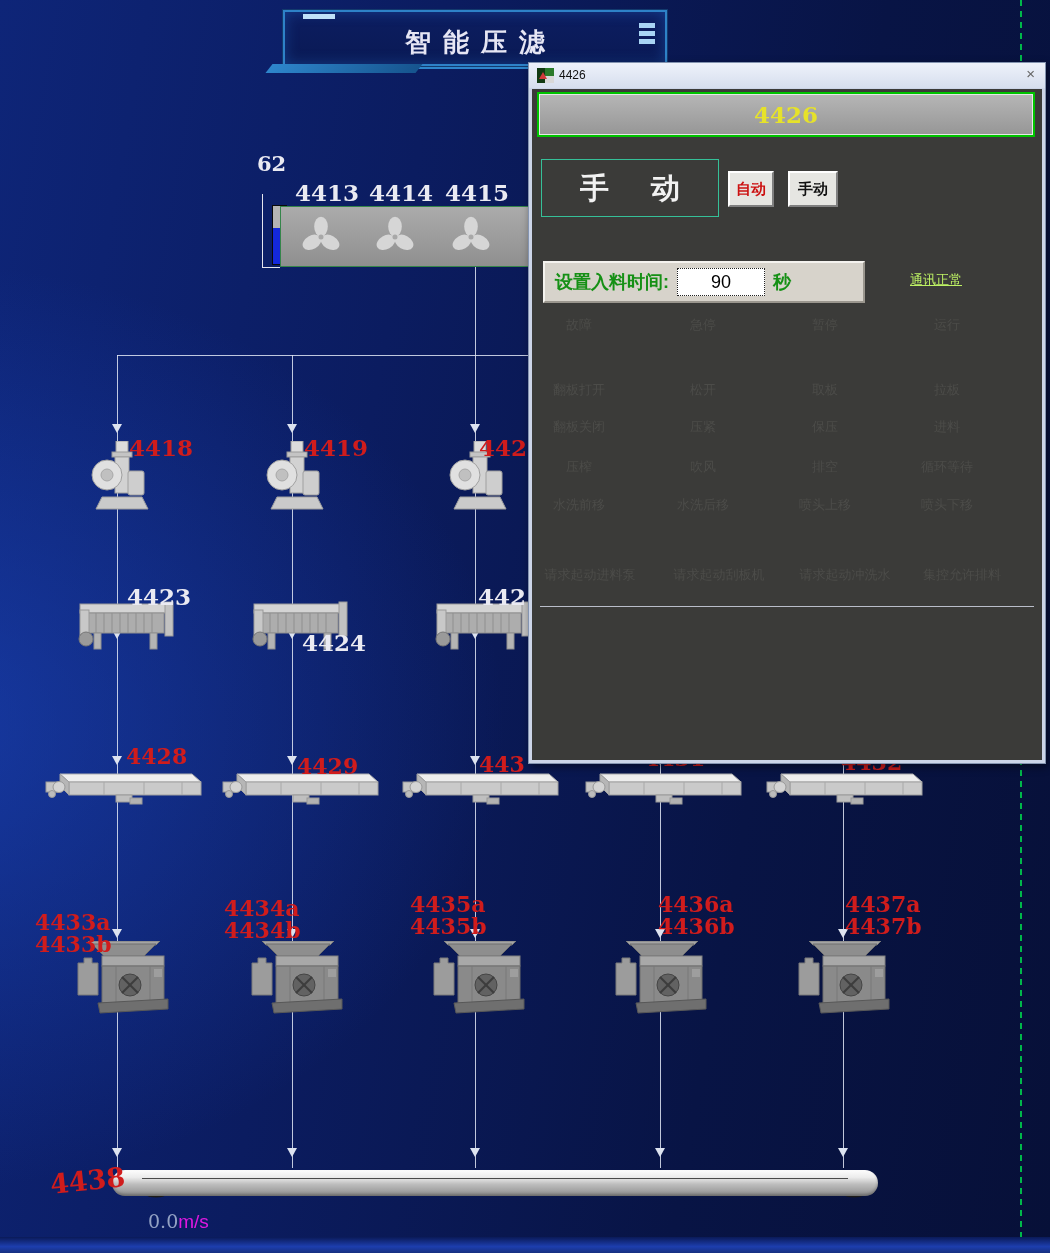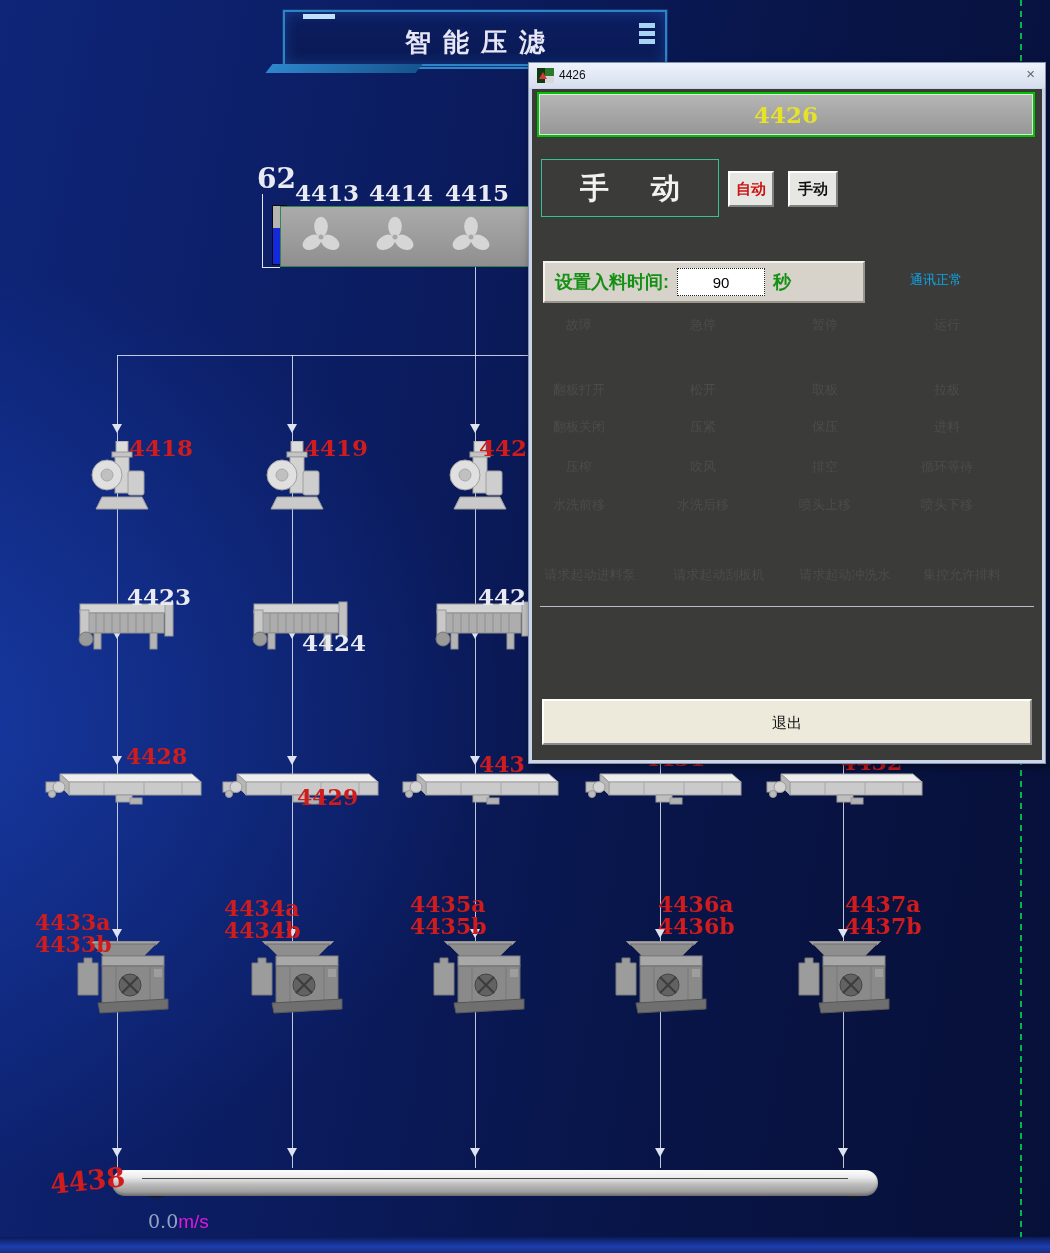--- a/index.html
+++ b/index.html
@@ -57,22 +57,22 @@
   .modebox{position:absolute;top:70px;height:56px;border:1px solid #35c098;
      color:#f2f2f2;font-size:29px;font-weight:bold;text-align:center;line-height:56px;word-spacing:34px;}
   .bevel{background:#e6e6e2;border:2px solid;border-color:#ffffff #808080 #808080 #ffffff;
      text-align:center;font-weight:bold;}
   .panel{background:#d7d3cb;border:2px solid;border-color:#f4f2ee #9a968e #9a968e #f4f2ee;}
   .green{color:#159015;}
   .feedrow{position:absolute;left:11px;top:172px;width:322px;height:42px;display:flex;
      align-items:center;padding-left:10px;box-sizing:border-box;}
   .feedlabel{font-size:18px;font-weight:bold;}
   .feedinput{width:82px;height:24px;margin:0 8px;border:1px dotted #222;background:#fff;
-     text-align:center;font-size:15px;font-family:"Liberation Sans",sans-serif;}
-  .commok{position:absolute;left:378px;top:182px;font-size:13px;color:#0ea5e9;}
+     text-align:center;font-size:18px;font-family:"Liberation Sans",sans-serif;}
+  .commok{position:absolute;left:378px;top:182px;font-size:13px;color:#bef264;text-decoration:underline;}
   .srow{position:absolute;left:0;width:492px;display:flex;color:#4c4c49;font-size:13px;}
   .srow .c1{width:94px;text-align:center;}
   .srow .c2{width:154px;text-align:center;}
   .srow .c3{width:90px;text-align:center;}
   .srow .c4{width:154px;text-align:center;}
   .rrow{position:absolute;left:0;top:477px;width:492px;display:flex;color:#4c4c49;font-size:13px;}
   .rrow .c1{width:116px;text-align:center;}
   .rrow .c2{width:142px;text-align:center;}
   .rrow .c3{width:110px;text-align:center;}
   .rrow .c4{width:124px;text-align:center;}
@@ -181,21 +181,21 @@
     <div class="banner-menu abs" style="right:10px;top:8px;">
       <span></span>
         <span></span>
         <span></span>
     </div>
     <div class="banner-title">智能压滤</div>
     <div class="banner-underline"></div>
     <div class="banner-wing"></div>
   </div>
 
-  <div class="abs lblw" style="left:257px;top:162px;font-size:28px;">62</div>
+  <div class="abs lblw" style="left:257px;top:151px;font-size:21px;">62</div>
   <div class="abs" style="left:262px;top:194px;width:1px;height:74px;background:#e6e6ee;z-index:3;"></div>
   <div class="abs" style="left:262px;top:267px;width:18px;height:1px;background:#e6e6ee;z-index:3;"></div>
   <div class="abs gaugebar" style="left:272px;top:205px;width:13px;height:58px;">
     <div class="gaugefill" style="height:36px;"></div>
   </div>
   <div class="abs tank" style="left:280px;top:206px;width:530px;height:59px;"></div>
   <div class="abs lblw" style="left:295px;top:179px;">4413</div>
   <div class="abs lblw" style="left:369px;top:179px;">4414</div>
   <div class="abs lblw" style="left:445px;top:179px;">4415</div>
   <svg class="abs equip" style="left:300px;top:214px;" width="42" height="42">
@@ -272,21 +272,21 @@
   <svg class="abs equip" style="left:401px;top:769px;" width="160" height="40">
       <use href="#sym-conveyor" xlink:href="#sym-conveyor"></use>
     </svg>
   <svg class="abs equip" style="left:584px;top:769px;" width="160" height="40">
       <use href="#sym-conveyor" xlink:href="#sym-conveyor"></use>
     </svg>
   <svg class="abs equip" style="left:765px;top:769px;" width="160" height="40">
       <use href="#sym-conveyor" xlink:href="#sym-conveyor"></use>
     </svg>
   <div class="abs lblr" style="left:126px;top:745px;">4428</div>
-  <div class="abs lblr" style="left:297px;top:786px;">4429</div>
+  <div class="abs lblr" style="left:297px;top:755px;">4429</div>
   <div class="abs lblr" style="left:479px;top:753px;">443</div>
   <div class="abs lblr" style="left:644px;top:747px;">4431</div>
   <div class="abs lblr" style="left:841px;top:751px;">4432</div>
 
   <svg class="abs equip" style="left:68px;top:941px;" width="112" height="82">
       <use href="#sym-crusher" xlink:href="#sym-crusher"></use>
     </svg>
   <svg class="abs equip" style="left:242px;top:941px;" width="112" height="82">
       <use href="#sym-crusher" xlink:href="#sym-crusher"></use>
     </svg>
@@ -393,17 +393,16 @@
       </div>
       <div class="rrow">
         <span class="c1">请求起动进料泵</span>
         <span class="c2">请求起动刮板机</span>
         <span class="c3">请求起动冲洗水</span>
         <span class="c4">集控允许排料</span>
       </div>
 
       <div class="divider"></div>
 
-      <button class="exitbtn">退出</button>
     </div>
   </div>
 
 </div>
 
 </body></html>

